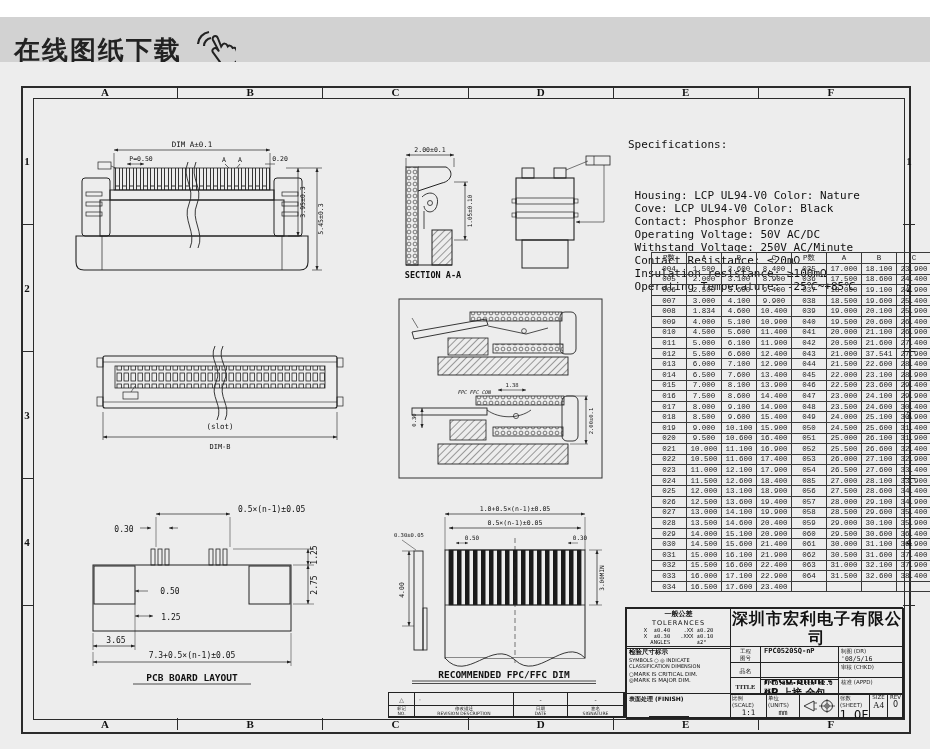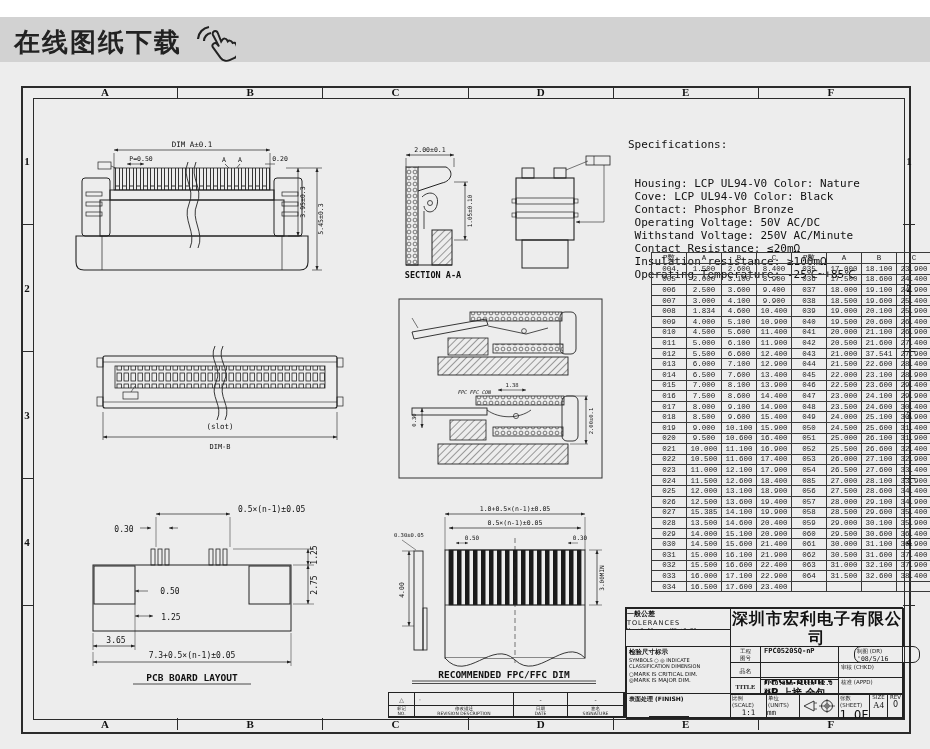--- a/index.html
+++ b/index.html
@@ -1,37 +1,37 @@
 <!DOCTYPE html>
 <html><head>
 <meta charset="utf-8">
 <style>
   html,body{margin:0;padding:0;}
   body{width:930px;height:749px;background:#ffffff;font-family:"DejaVu Sans",sans-serif;overflow:hidden;}
   #canvas{position:relative;width:930px;height:749px;background:#ffffff;}
   .abs{position:absolute;}
   
-  #topbar{left:0;top:17px;width:930px;height:51px;background:#d2d2d2;display:flex;align-items:center;}
+  #topbar{left:0;top:17px;width:930px;height:51px;background:#d2d2d2;display:flex;align-items:flex-end;}
   #topbar .title{font-size:26px;font-weight:bold;color:#222;margin-left:14px;letter-spacing:2px;}
   #topbar svg{margin-left:10px;}
   #workarea{left:0;top:62px;width:930px;height:687px;background:#ededed;}
   
   #frame-outer{left:21px;top:86px;width:886px;height:644px;border:2px solid #2b2b2b;}
   #frame-inner{left:33px;top:98px;width:870px;height:620px;border:1px solid #2b2b2b;}
   .gridband{display:flex;color:#111;font-family:"Liberation Serif",serif;font-weight:bold;font-size:11px;}
   #grid-top,#grid-bottom{left:33px;width:870px;height:12px;}
   #grid-top{top:86px;} #grid-bottom{top:718px;}
   #grid-top span,#grid-bottom span{flex:1;text-align:center;line-height:12px;}
   #grid-top span:not(:last-child),#grid-bottom span:not(:last-child){border-right:1px solid #2b2b2b;}
   #grid-left,#grid-right{top:98px;width:12px;height:620px;flex-direction:column;}
   #grid-left{left:21px;} #grid-right{left:903px;}
   #grid-left span,#grid-right span{height:126px;display:flex;align-items:center;justify-content:center;border-bottom:1px solid #2b2b2b;}
   
   #specs{left:628px;top:112px;width:275px;color:#101010;font-family:"DejaVu Sans Mono",monospace;font-size:11px;line-height:13px;font-weight:500;white-space:pre;}
-  #specs .t{margin-bottom:0px;}
+  #specs .t{margin-bottom:12px;}
   #specs div{white-space:pre;}
   
   #dimtable{left:651px;top:252px;width:252px;}
   #dimtable table{border-collapse:collapse;table-layout:fixed;width:281px;font-family:Liberation Mono, monospace;font-size:7.5px;color:#222;}
   #dimtable th,#dimtable td{border:1px solid #3a3a3a;height:9.6px;text-align:center;padding:0;font-weight:normal;overflow:hidden;}
   #dimtable table{border:1.5px solid #222;}
   
   #titleblock{left:625px;top:607px;width:278px;height:111px;border:1.5px solid #222;box-sizing:border-box;color:#111;}
   .tb{position:absolute;border:1px solid #222;box-sizing:border-box;overflow:hidden;}
   .lab{font-size:5.5px;color:#222;}
@@ -358,21 +358,21 @@
             <td>12.500</td>
             <td>13.600</td>
             <td>19.400</td>
             <td>057</td>
             <td>28.000</td>
             <td>29.100</td>
             <td>34.900</td>
           </tr>
           <tr>
             <td>027</td>
-            <td>15.385</td>
+            <td>13.000</td>
             <td>14.100</td>
             <td>19.900</td>
             <td>058</td>
             <td>28.500</td>
             <td>29.600</td>
             <td>35.400</td>
           </tr>
           <tr>
             <td>028</td>
             <td>13.500</td>
@@ -681,21 +681,21 @@
         <div>DATE</div>
       </div>
       <div class="lbl">
         <div>签名</div>
         <div>SIGNATURE</div>
       </div>
     </div>
 
   <div id="titleblock" class="abs">
 
-    <div class="tb" style="left:0;top:0;width:105px;height:22px;">
+    <div class="tb" style="left:0;top:0;width:105px;height:41px;text-align:center;">
       <div style="font-size:7px;font-weight:bold;">一般公差</div>
       <div style="font-size:6.5px;letter-spacing:1px;">TOLERANCES</div>
       <div class="mono" style="font-size:5.5px;white-space:pre;">X  ±0.40    .XX ±0.20</div>
       <div class="mono" style="font-size:5.5px;white-space:pre;">X  ±0.30   .XXX ±0.10</div>
       <div class="mono" style="font-size:5.5px;white-space:pre;">ANGLES        ±2°</div>
     </div>
 
     <div class="tb" style="left:104px;top:0;width:174px;height:39px;text-align:center;">
       <div style="font-size:16px;font-weight:bold;letter-spacing:1px;line-height:19px;">深圳市宏利电子有限公司</div>
 
@@ -725,21 +725,21 @@
     </div>
 
     <div class="tb" style="left:104px;top:69px;width:31px;height:18px;text-align:center;font-size:6.5px;font-weight:bold;line-height:17px;font-family:'Liberation Serif',serif;">
       <span>TITLE</span>
     </div>
     <div class="tb mono" style="left:134px;top:69px;width:79px;height:18px;font-size:6px;font-weight:bold;line-height:8px;padding:1px 0 0 3px;">
       <div>FPC0.8mm Pitch H2.0 ZIF</div>
 
     </div>
 
-    <div class="tb" style="left:228px;top:38px;width:66px;height:17px;padding:1px 2px;border-radius:7px;">
+    <div class="tb" style="left:212px;top:38px;width:66px;height:17px;padding:1px 2px;">
       <div class="lab">制图 (DR)</div>
       <div class="mono" style="font-size:6.5px;">'08/5/16</div>
     </div>
     <div class="tb" style="left:212px;top:54px;width:66px;height:16px;padding:1px 2px;">
       <div class="lab">审核 (CHKD)</div>
     </div>
     <div class="tb" style="left:212px;top:69px;width:66px;height:18px;padding:1px 2px;">
       <div class="lab">核准 (APPD)</div>
       <div style="position:absolute;left:14px;top:18px;font-size:14px;font-family:'Liberation Serif',serif;">Rigo Lu</div>
     </div>
@@ -747,21 +747,21 @@
     <div class="tb" style="left:0;top:85px;width:105px;height:26px;padding:1px 2px;">
       <div style="font-size:6px;font-weight:bold;">表面处理 (FINISH)</div>
       <div style="border-bottom:1px solid #222;width:40px;height:12px;margin-left:20px;"></div>
     </div>
     <div class="tb" style="left:104px;top:85px;width:37px;height:26px;">
       <div class="lab" style="padding:1px 0 0 1px;">比例 (SCALE)</div>
       <div class="mono" style="font-size:7.5px;text-align:center;">1:1</div>
     </div>
     <div class="tb" style="left:140px;top:85px;width:34px;height:26px;">
       <div class="lab" style="padding:1px 0 0 1px;">单位 (UNITS)</div>
-      <div class="mono" style="font-size:7.5px;">mm</div>
+      <div class="mono" style="font-size:7.5px;text-align:center;">mm</div>
     </div>
     <div class="tb" style="left:173px;top:85px;width:40px;height:26px;display:flex;align-items:center;justify-content:center;">
       <svg width="34" height="16" viewBox="0 0 34 16">
         <path d="M2,8 L12,3 L12,13 Z" fill="none" stroke="#222" stroke-width="0.9"></path>
         <line x1="12" y1="5" x2="15" y2="5" stroke="#222" stroke-width="0.7"></line>
         <line x1="12" y1="11" x2="15" y2="11" stroke="#222" stroke-width="0.7"></line>
         <circle cx="25" cy="8" r="5.5" fill="none" stroke="#222" stroke-width="0.9"></circle>
         <circle cx="25" cy="8" r="2.2" fill="none" stroke="#222" stroke-width="0.7"></circle>
         <line x1="17" y1="8" x2="33" y2="8" stroke="#222" stroke-width="0.7"></line>
         <line x1="25" y1="1" x2="25" y2="15" stroke="#222" stroke-width="0.7"></line>

